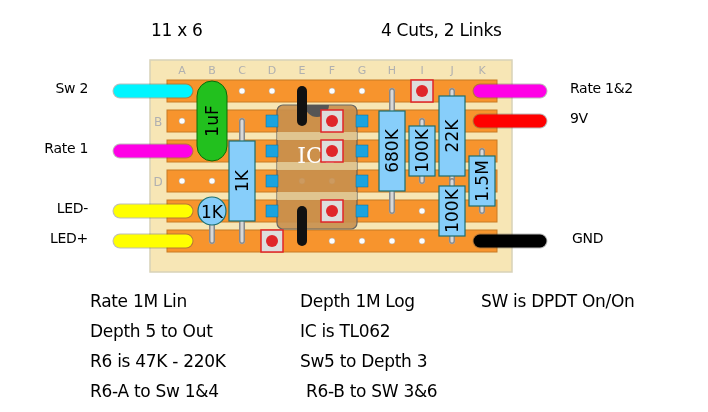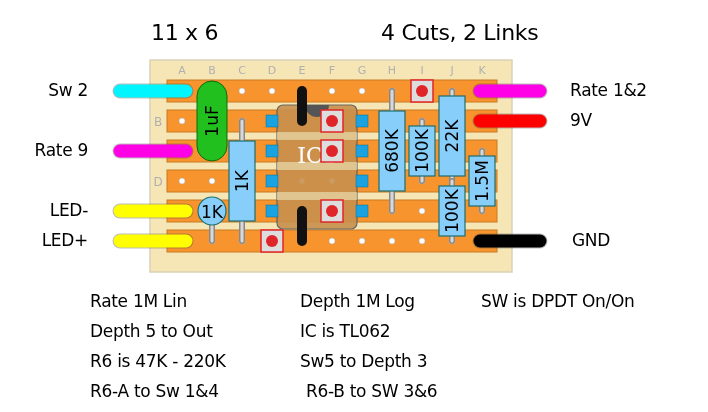--- a/index.html
+++ b/index.html
@@ -1,18 +1,18 @@
 <!DOCTYPE html>
 <html><head>
 <meta charset="utf-8">
 <style>
   html,body{margin:0;padding:0;background:#ffffff;}
   body{width:708px;height:412px;position:relative;overflow:hidden;font-family:"DejaVu Sans",sans-serif;color:#000;}
-  .hdr{position:absolute;top:20px;font-size:22px;letter-spacing:-0.3px;}
-  .lbl{position:absolute;font-size:17px;letter-spacing:-0.3px;white-space:nowrap;}
+  .hdr{position:absolute;top:20px;font-size:17px;letter-spacing:-0.3px;}
+  .lbl{position:absolute;font-size:14px;letter-spacing:-0.3px;white-space:nowrap;}
   .lbl.r{text-align:right;}
   .note{position:absolute;font-size:17px;letter-spacing:-0.3px;white-space:nowrap;}
   svg{position:absolute;left:0;top:0;}
 </style>
 </head>
 <body>
 
 <div class="hdr" style="left:151px;">11 x 6</div>
 <div class="hdr" style="left:381px;">4 Cuts, 2 Links</div>
 
@@ -169,21 +169,21 @@
     <line x1="452" y1="181" x2="452" y2="241" stroke="#d8d8d8" stroke-width="3" stroke-linecap="round"></line>
     <rect x="439" y="186" width="26" height="50" fill="#87cefa" stroke="#1b6f6f" stroke-width="1.2"></rect>
     <text x="458" y="211" text-anchor="middle" font-size="17" fill="#000" transform="rotate(-90 458 211)" font-family="&quot;DejaVu Sans&quot;,sans-serif">100K</text>
     <line x1="482" y1="151" x2="482" y2="211" stroke="#888" stroke-width="6" stroke-linecap="round"></line>
     <line x1="482" y1="151" x2="482" y2="211" stroke="#d8d8d8" stroke-width="3" stroke-linecap="round"></line>
     <rect x="469" y="156" width="26" height="50" fill="#87cefa" stroke="#1b6f6f" stroke-width="1.2"></rect>
     <text x="488" y="181" text-anchor="middle" font-size="17" fill="#000" transform="rotate(-90 488 181)" font-family="&quot;DejaVu Sans&quot;,sans-serif">1.5M</text>
   </svg>
 
 <div class="lbl r" style="right:620px;top:80px;">Sw 2</div>
-<div class="lbl r" style="right:620px;top:140px;">Rate 9</div>
+<div class="lbl r" style="right:620px;top:140px;">Rate 1</div>
 <div class="lbl r" style="right:620px;top:200px;margin-left:42px;">LED-</div>
 <div class="lbl r" style="right:620px;top:230px;">LED+</div>
 
 <div class="lbl" style="left:570px;top:80px;">Rate 1&amp;2</div>
 <div class="lbl" style="left:570px;top:110px;">9V</div>
 <div class="lbl" style="left:560px;top:230px;margin-left:12px;">GND</div>
 
 <div class="note" style="left:90px;top:291px;">Rate 1M Lin</div>
 <div class="note" style="left:90px;top:321px;">Depth 5 to Out</div>
 <div class="note" style="left:90px;top:351px;">R6 is 47K - 220K</div>

